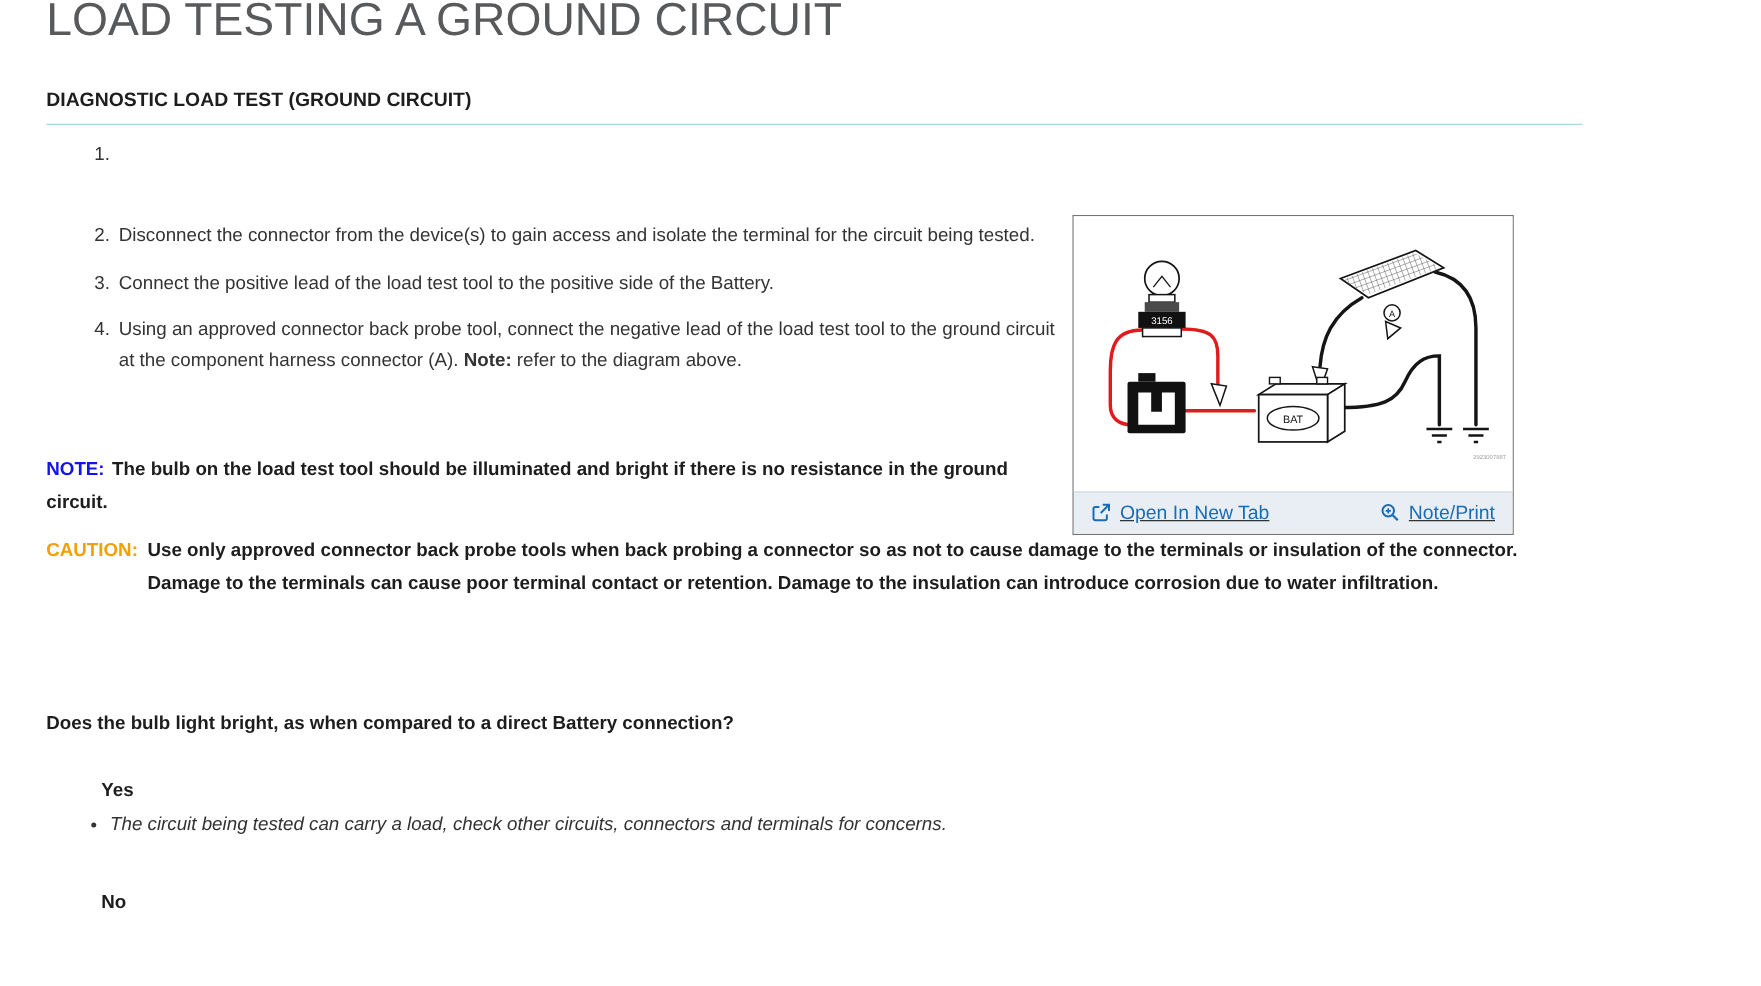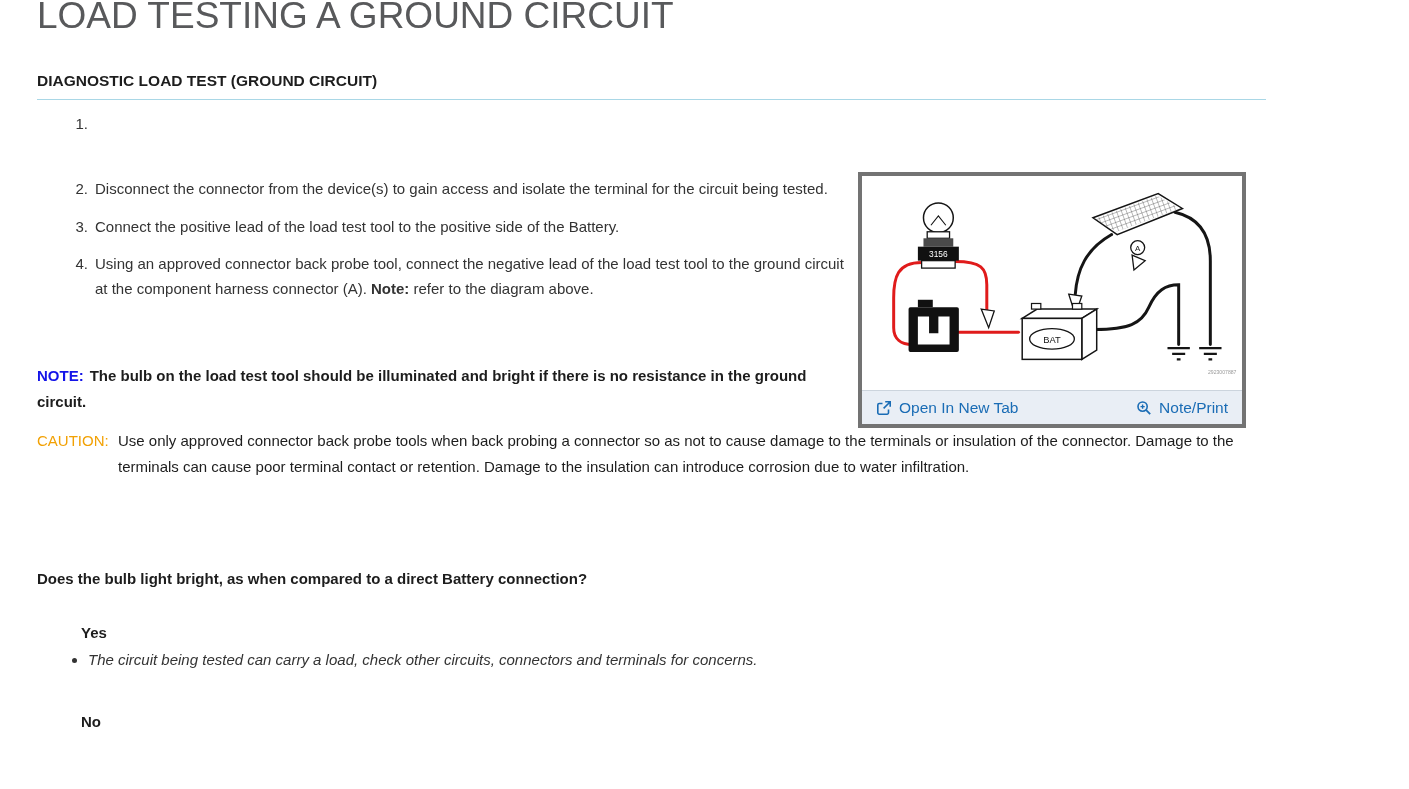--- a/index.html
+++ b/index.html
@@ -45,51 +45,51 @@
   .step b{font-weight:700;}
 
   .note{
     position:absolute;left:37px;top:363px;width:792px;
     line-height:26px;font-weight:700;color:var(--heading-text);
   }
   .note .note-label{color:var(--note-label-blue);margin-right:6px;}
 
   .caution{
     position:absolute;left:37px;top:428px;width:1212px;
-    line-height:26px;font-weight:400;color:var(--heading-text);
+    line-height:26px;font-weight:700;color:var(--heading-text);
     padding-left:81px;
   }
   .caution .caution-label{position:absolute;left:0;top:0;color:var(--caution-label-orange);}
 
   .question{
     position:absolute;left:37px;top:570px;
     font-weight:700;color:var(--heading-text);
   }
 
   .answer{position:absolute;left:37px;}
   .answer.yes{top:620px;}
   .answer.no{top:709px;}
   .ans-label{font-weight:700;color:var(--heading-text);line-height:25px;margin-left:44px;}
   .answer ul{margin:2px 0 0 0;padding-left:51px;font-style:italic;}
   .answer li{line-height:25px;color:var(--body-text);}
 
   .figure{
-    position:absolute;left:858px;top:172px;width:388px;height:256px;
-    border:4px solid #737373;background:#fff;display:flex;flex-direction:column;
+    position:absolute;left:858px;top:172px;width:353px;height:256px;
+    border:1px solid #737373;background:#fff;display:flex;flex-direction:column;text-decoration:underline;
   }
   .figure-image{flex:1;position:relative;overflow:hidden;background:#fff;}
   .figure-image svg{display:block;width:100%;height:100%;}
   .figure-footer{
     flex:0 0 34px;background:var(--figure-footer-bg);
     border-top:1px solid #ccd4dd;
     display:flex;align-items:center;justify-content:space-between;
     padding:0 14px;
   }
   .fig-link{
-    display:inline-flex;align-items:center;gap:7px;
+    display:inline-flex;gap:7px;
     color:var(--link-blue);font-size:15.5px;text-decoration:none;cursor:pointer;
   }
   .link-icon{flex:0 0 auto;}
 </style>
 </head>
 <body>
 
 <div class="page">
 
   <h1 class="title">LOAD TESTING A GROUND CIRCUIT</h1>

